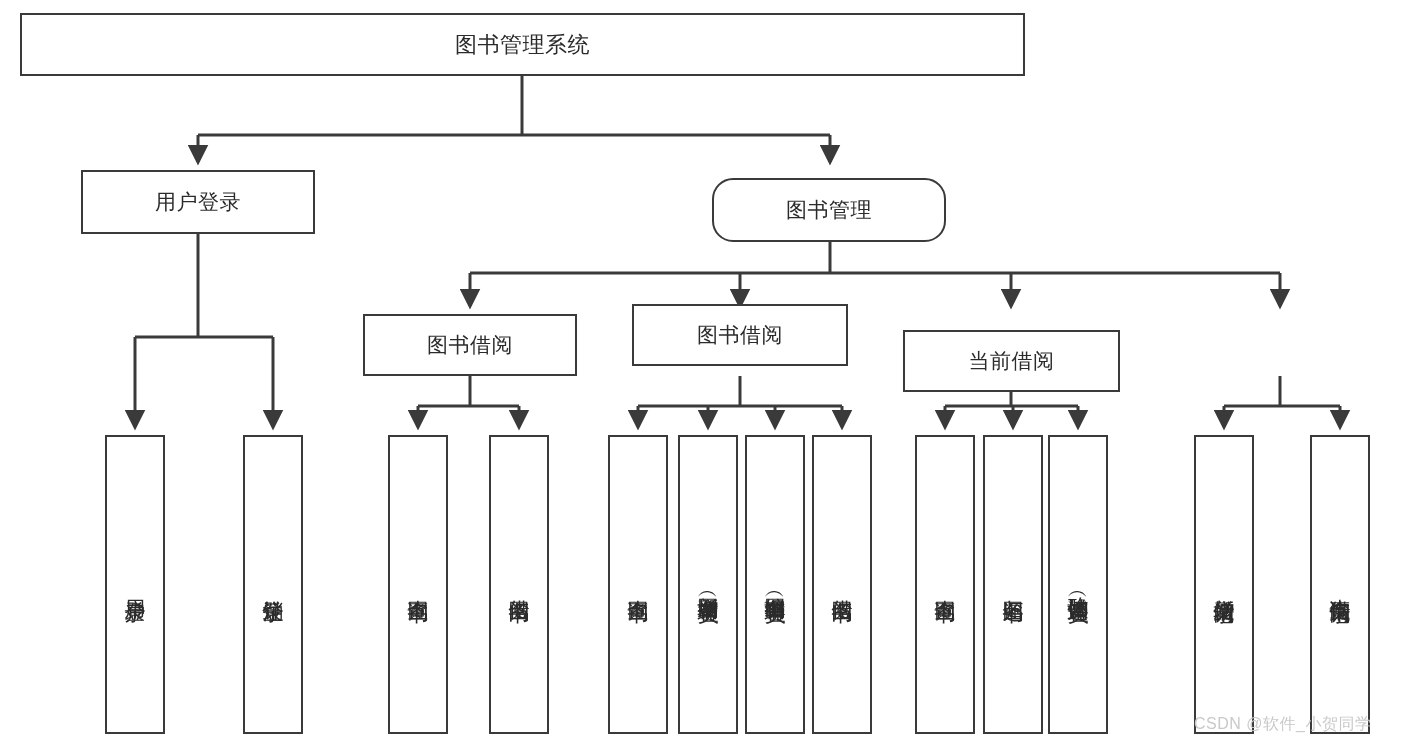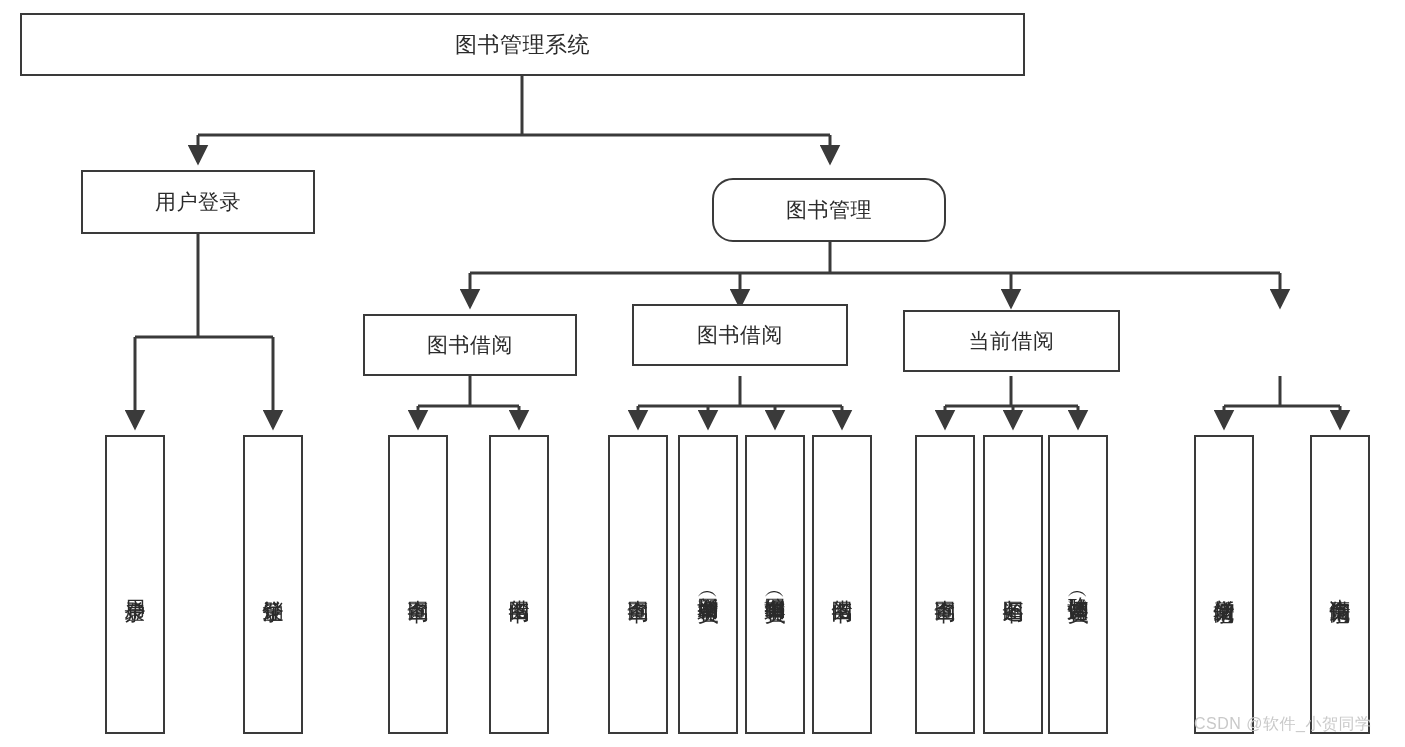--- a/index.html
+++ b/index.html
@@ -136,21 +136,21 @@
   </div>
 
   <div class="node horiz" style="left:363px;top:314px;width:214px;height:62px;">
     <span class="lbl">图书借阅</span>
   </div>
 
   <div class="node horiz" style="left:632px;top:304px;width:216px;height:62px;">
     <span class="lbl">图书借阅</span>
   </div>
 
-  <div class="node horiz" style="left:903px;top:310px;width:217px;height:62px;">
+  <div class="node horiz" style="left:903px;top:330px;width:217px;height:62px;">
     <span class="lbl">当前借阅</span>
   </div>
 
 
   <div class="node leaf" style="left:105px;top:435px;width:60px;height:299px;">
     <span class="lbl">用户登录</span>
   </div>
 
   <div class="node leaf" style="left:243px;top:435px;width:60px;height:299px;">
     <span class="lbl">注销登录</span>

